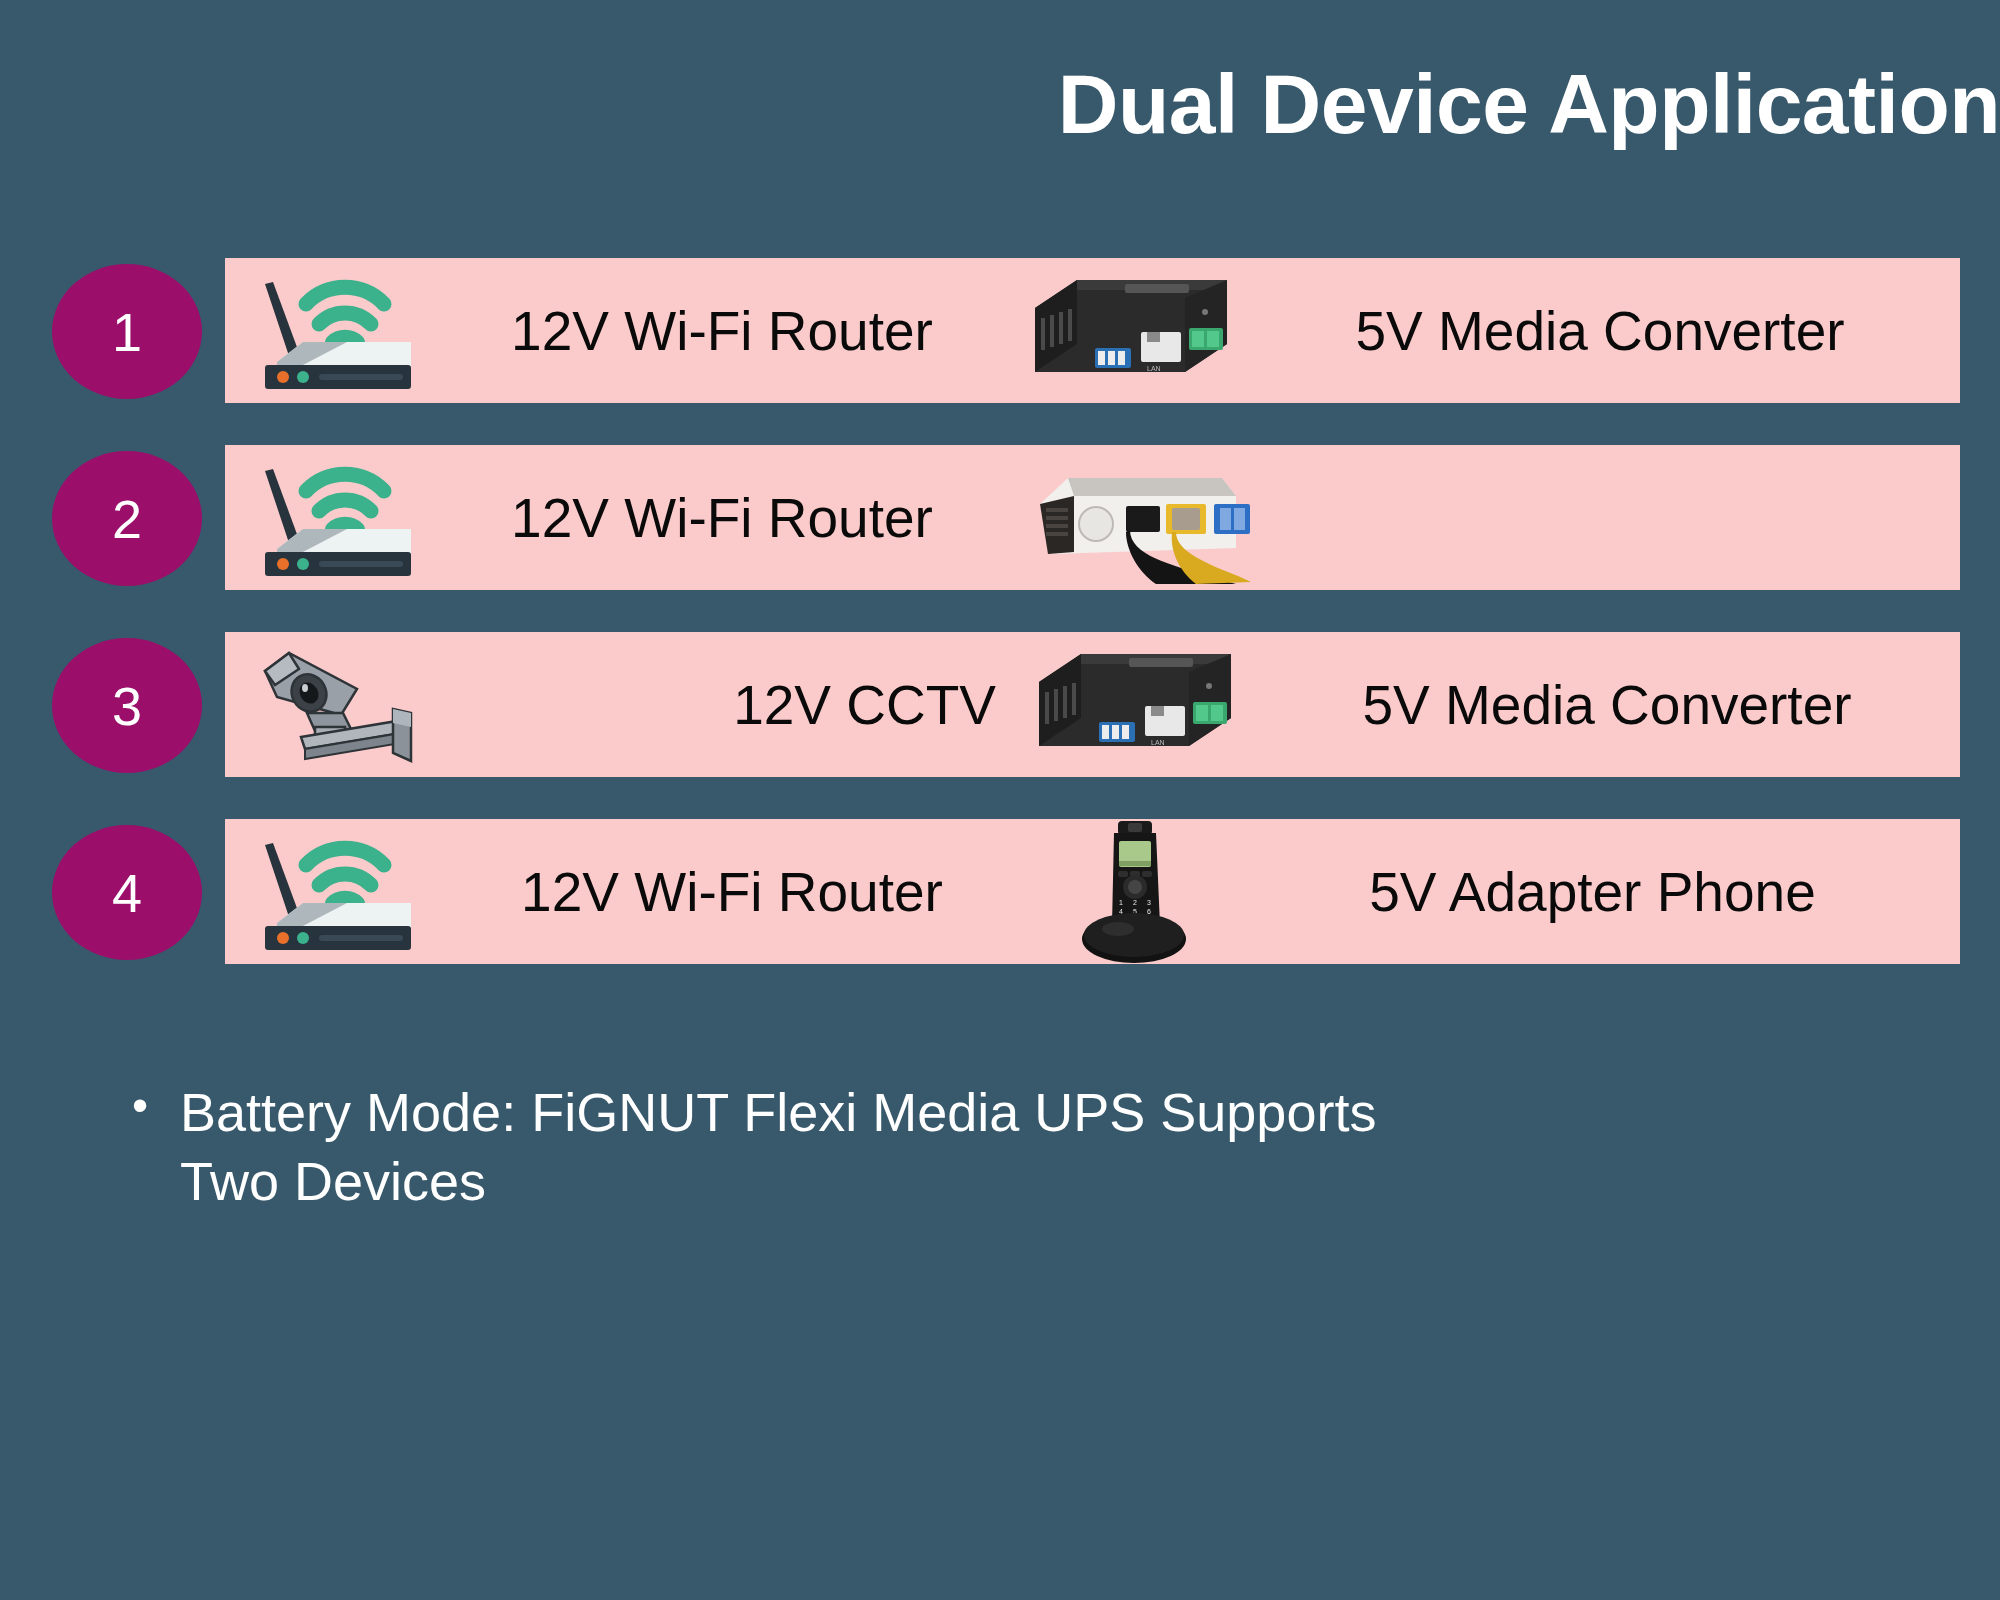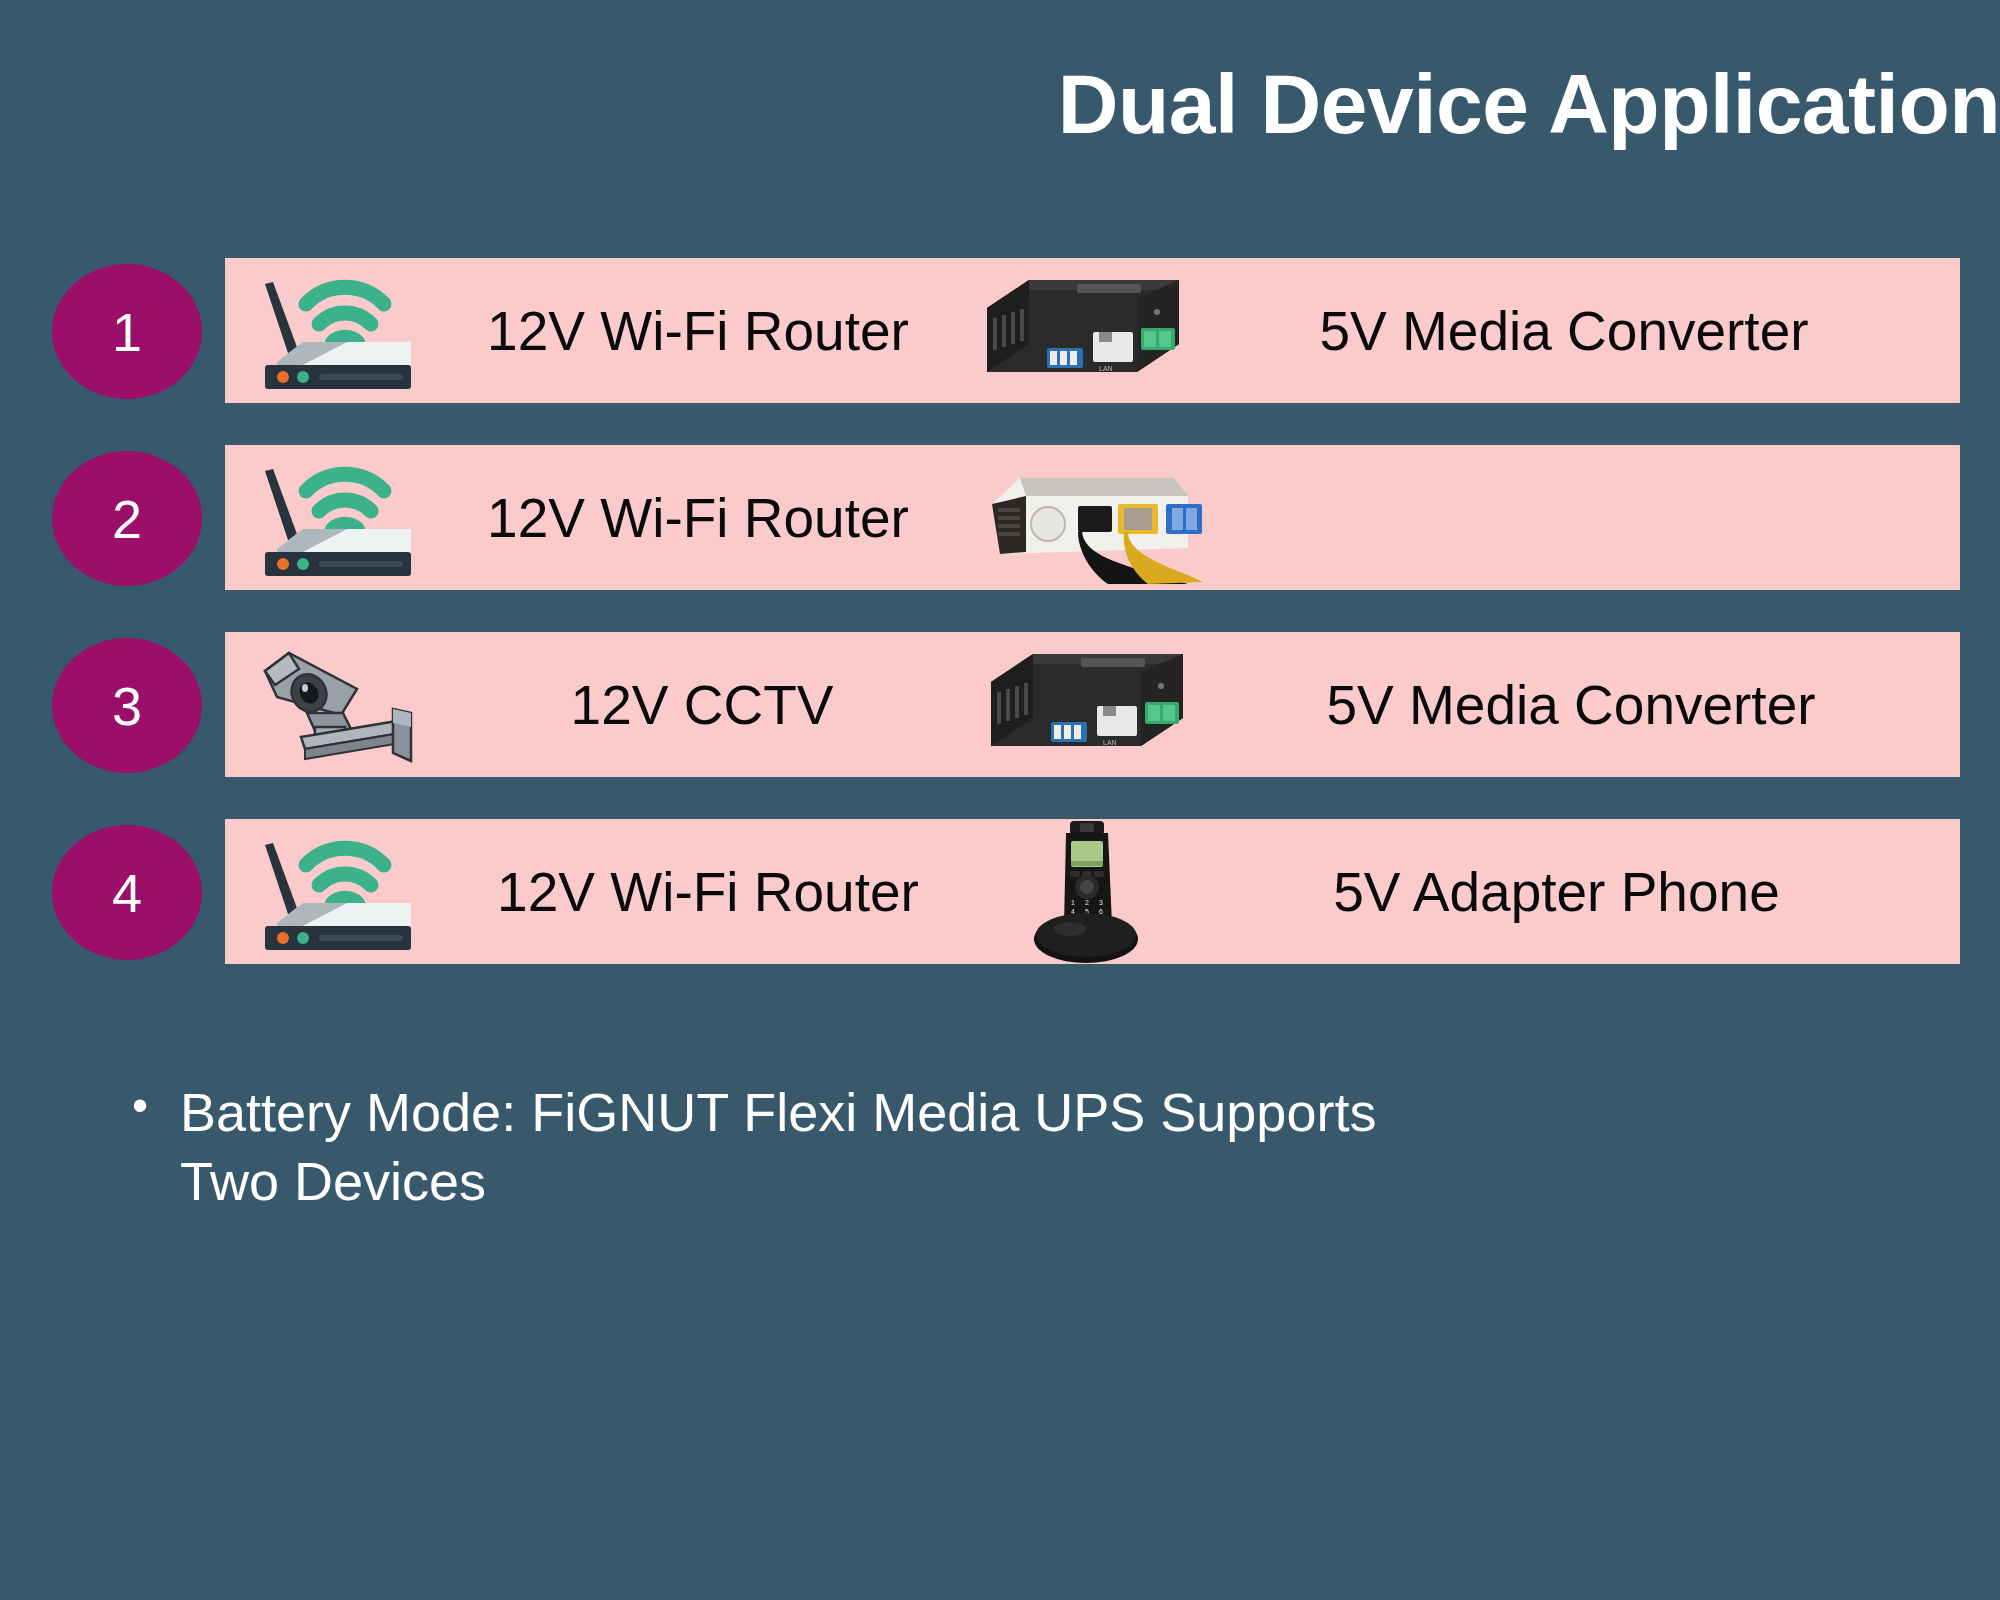--- a/index.html
+++ b/index.html
@@ -41,20 +41,21 @@
 
   .bar {
     position: absolute;
     left: 225px;
     top: 0;
     width: 1735px;
     height: 145px;
     background: #FBCBCB;
     display: flex;
     align-items: center;
+    gap: 24px;
   }
 
   .badge {
     position: absolute;
     left: 52px;
     top: 6px;
     width: 150px;
     height: 135px;
     border-radius: 50%;
     background: #9B0F6B;
@@ -240,21 +241,21 @@
             <ellipse cx="58" cy="47" rx="3" ry="4" fill="#C9CED4"></ellipse>
             <path d="M60 72 L96 72 L104 88 L68 90 Z" fill="#8F959C" stroke="#2E3338" stroke-width="2.5"></path>
             <path d="M68 86 L98 86 L98 98 L68 98 Z" fill="#A8AEB5" stroke="#2E3338" stroke-width="2.5"></path>
             <path d="M54 96 L150 80 L154 92 L58 108 Z" fill="#B0B6BC" stroke="#2E3338" stroke-width="2.5"></path>
             <path d="M58 108 L154 92 L154 102 L58 118 Z" fill="#7E848B" stroke="#2E3338" stroke-width="2"></path>
             <path d="M146 68 L164 72 L164 120 L146 112 Z" fill="#8C9299" stroke="#2E3338" stroke-width="2.5"></path>
             <path d="M146 68 L164 72 L164 86 L146 82 Z" fill="#AFB5BC"></path>
           </svg>
         </span>
       </div>
-      <div class="cell" style="width:540px;justify-content:center;">
+      <div class="cell" style="width:540px;justify-content:flex-end;">
         <span class="label">12V CCTV</span>
       </div>
       <div class="cell" style="width:230px;justify-content:center;">
         <span class="icon-box">
           <svg width="205" height="122" viewBox="0 0 205 122">
             <path d="M6 38 L48 10 L198 10 L198 74 L156 102 L6 102 Z" fill="#2B2B2B"></path>
             <path d="M48 10 L198 10 L198 20 L48 20 Z" fill="#3A3A3A"></path>
             <path d="M6 38 L48 10 L48 74 L6 102 Z" fill="#1E1E1E"></path>
             <path d="M156 28 L198 10 L198 74 L156 102 Z" fill="#242424"></path>
             <rect x="96" y="14" width="64" height="9" rx="2" fill="#555"></rect>

